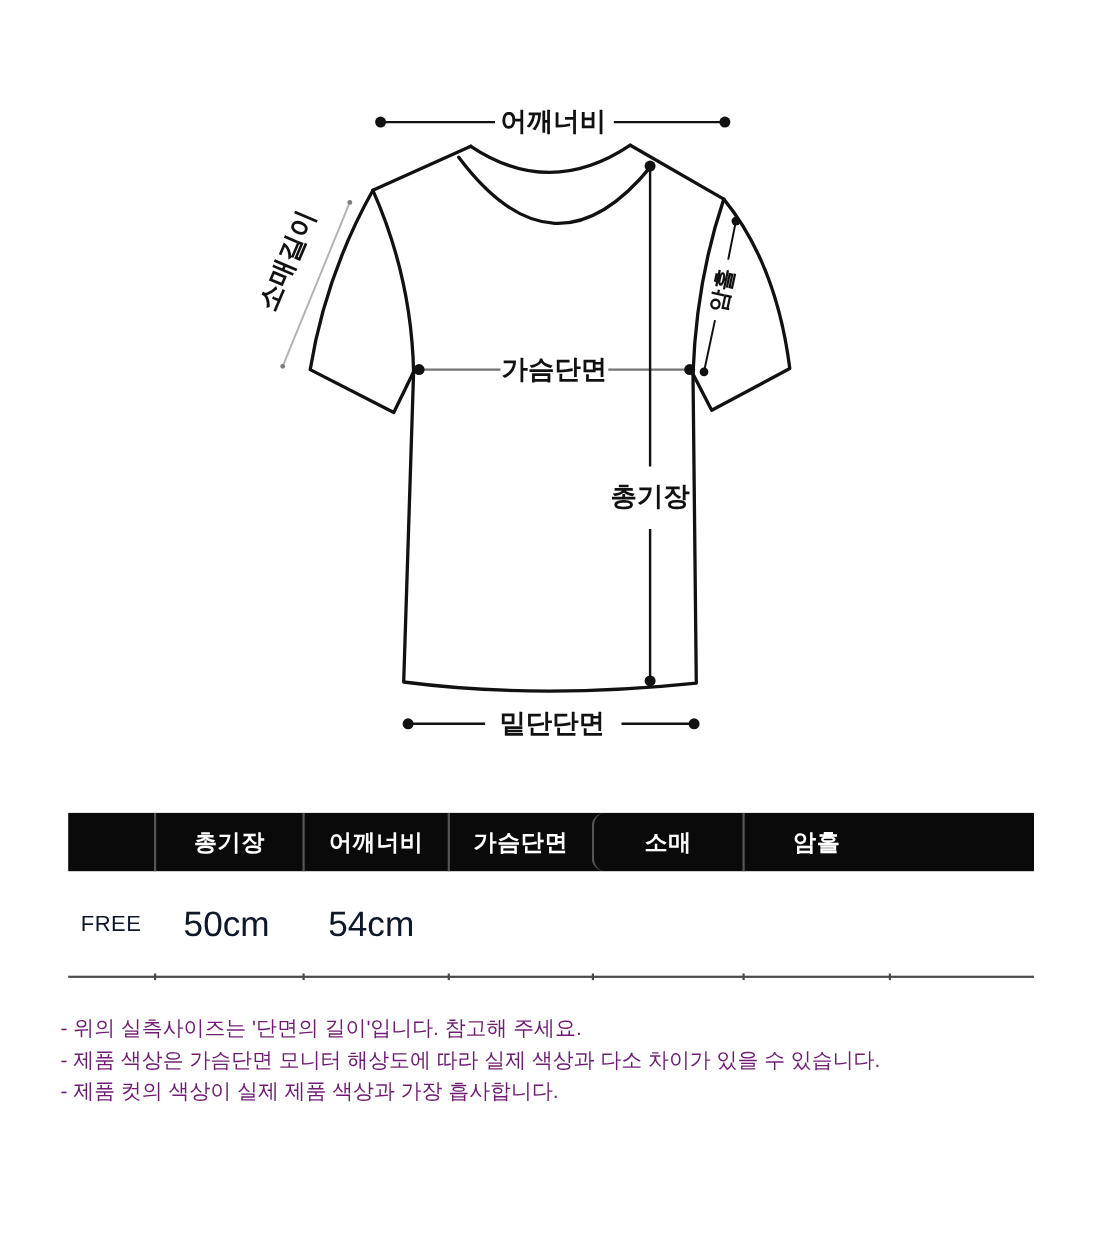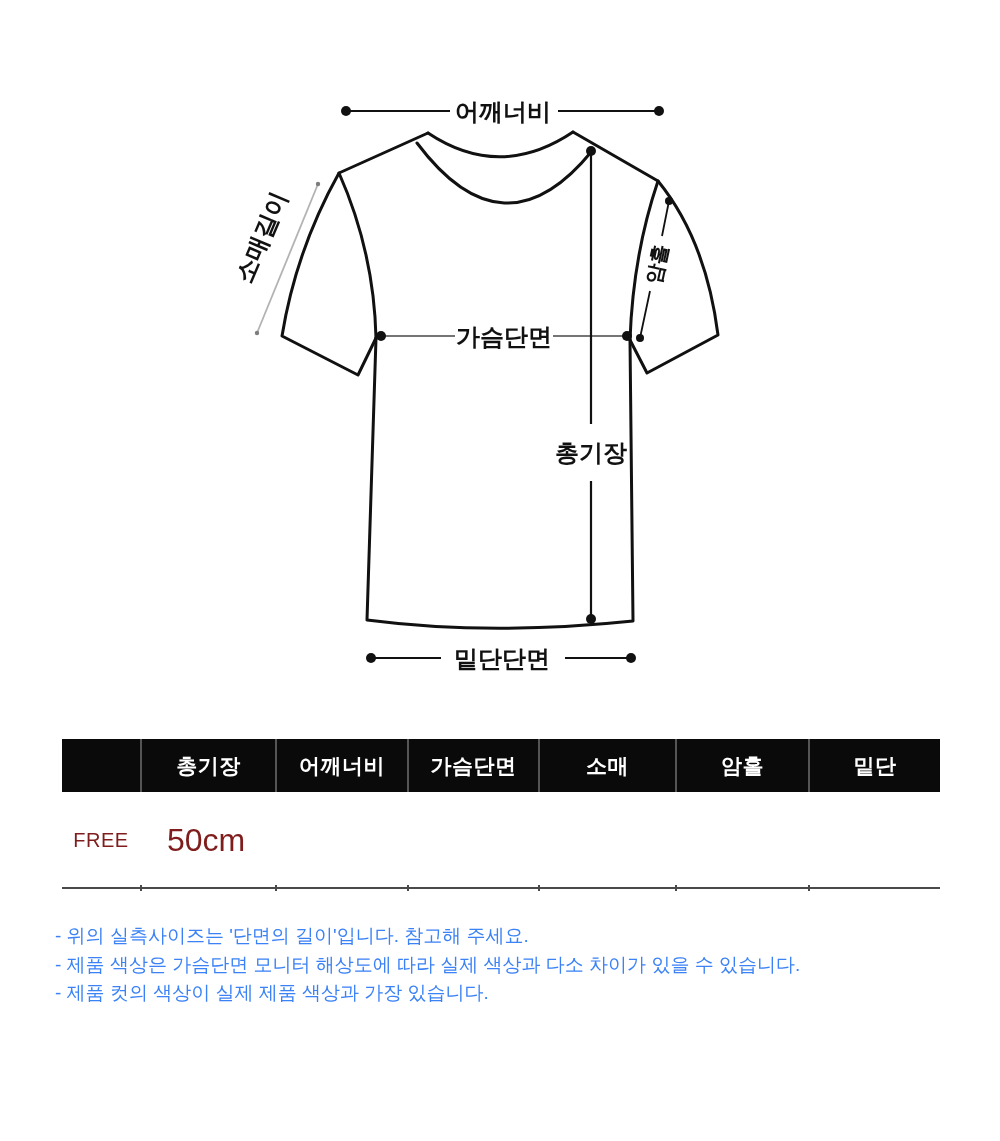--- a/index.html
+++ b/index.html
@@ -26,34 +26,34 @@
   }
   .size-table .header-cell{
     display:flex;align-items:center;justify-content:center;
     font-size:21px;font-weight:600;letter-spacing:0.5px;
     box-sizing:border-box;
   }
   .size-table .header-cell + .header-cell{border-left:2px solid #555555;}
   .size-table .data-row{display:flex;height:96px;}
   .size-table .data-cell{
     display:flex;align-items:center;justify-content:center;
-    font-size:32px;font-weight:400;color:#7f1d1d;
+    font-size:32px;font-weight:400;color:#0f172a;
     box-sizing:border-box;
   }
   .size-table .data-cell.size-name{font-size:20px;letter-spacing:0.5px;}
   .c0{width:78px;}.c1{width:135px;}.c2{width:132px;}
-  .c3{width:131px;}.c4{width:137px;}.c5{width:133px;}.c6{width:132px;}
+  .c3{width:131px;}.c4{width:137px;border-radius:12px;}.c5{width:133px;}.c6{width:132px;}
   .table-bottom-rule{
     position:absolute;left:0;top:148px;width:878px;height:2px;background:#4a4a4a;
   }
   .rule-tick{position:absolute;top:-2px;width:2px;height:6px;background:#4a4a4a;}
   
   .notes{
     position:absolute;left:55px;top:922px;width:900px;
-    font-size:19px;line-height:28.5px;color:#3b82f6;
+    font-size:19px;line-height:28.5px;color:#701a75;
   }
 </style>
 </head>
 <body>
 
 <div class="page">
 
   <div class="diagram-wrap">
     <svg width="1000" height="700" viewBox="0 0 1000 700">
 
@@ -119,35 +119,35 @@
   </div>
 
   <div class="size-table">
     <div class="header-row">
       <div class="header-cell c0"></div>
       <div class="header-cell c1">총기장</div>
       <div class="header-cell c2">어깨너비</div>
       <div class="header-cell c3">가슴단면</div>
       <div class="header-cell c4">소매</div>
       <div class="header-cell c5">암홀</div>
-      <div class="header-cell c6">밑단</div>
     </div>
     <div class="data-row">
       <div class="data-cell size-name c0">FREE</div>
       <div class="data-cell c2">50cm</div>
+      <div class="data-cell c3">54cm</div>
     </div>
     <div class="table-bottom-rule">
       <div class="rule-tick" style="left:78px"></div>
       <div class="rule-tick" style="left:213px"></div>
       <div class="rule-tick" style="left:345px"></div>
       <div class="rule-tick" style="left:476px"></div>
       <div class="rule-tick" style="left:613px"></div>
       <div class="rule-tick" style="left:746px"></div>
     </div>
   </div>
 
   <div class="notes">
     <div>- 위의 실측사이즈는 '단면의 길이'입니다. 참고해 주세요.</div>
     <div>- 제품 색상은 가슴단면 모니터 해상도에 따라 실제 색상과 다소 차이가 있을 수 있습니다.</div>
-    <div>- 제품 컷의 색상이 실제 제품 색상과 가장 있습니다.</div>
+    <div>- 제품 컷의 색상이 실제 제품 색상과 가장 흡사합니다.</div>
   </div>
 
 </div>
 
 </body></html>

